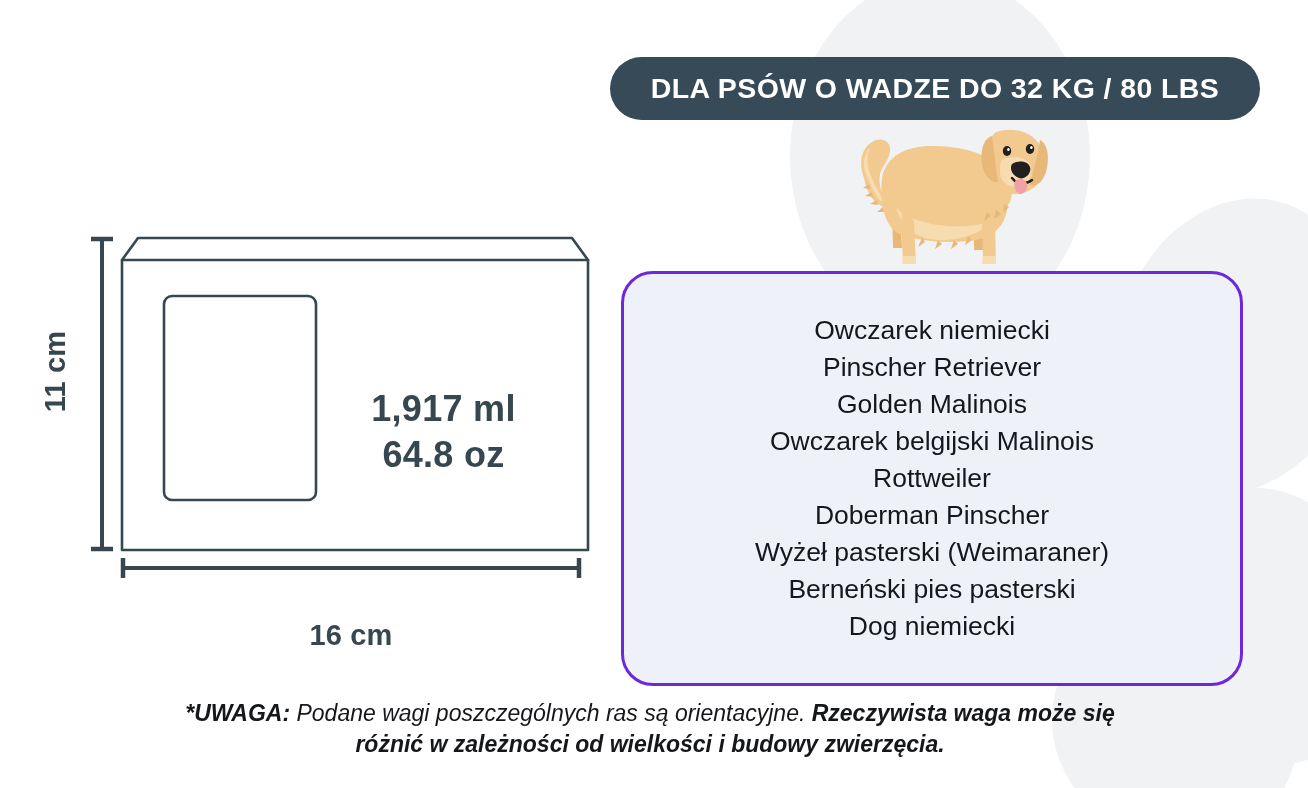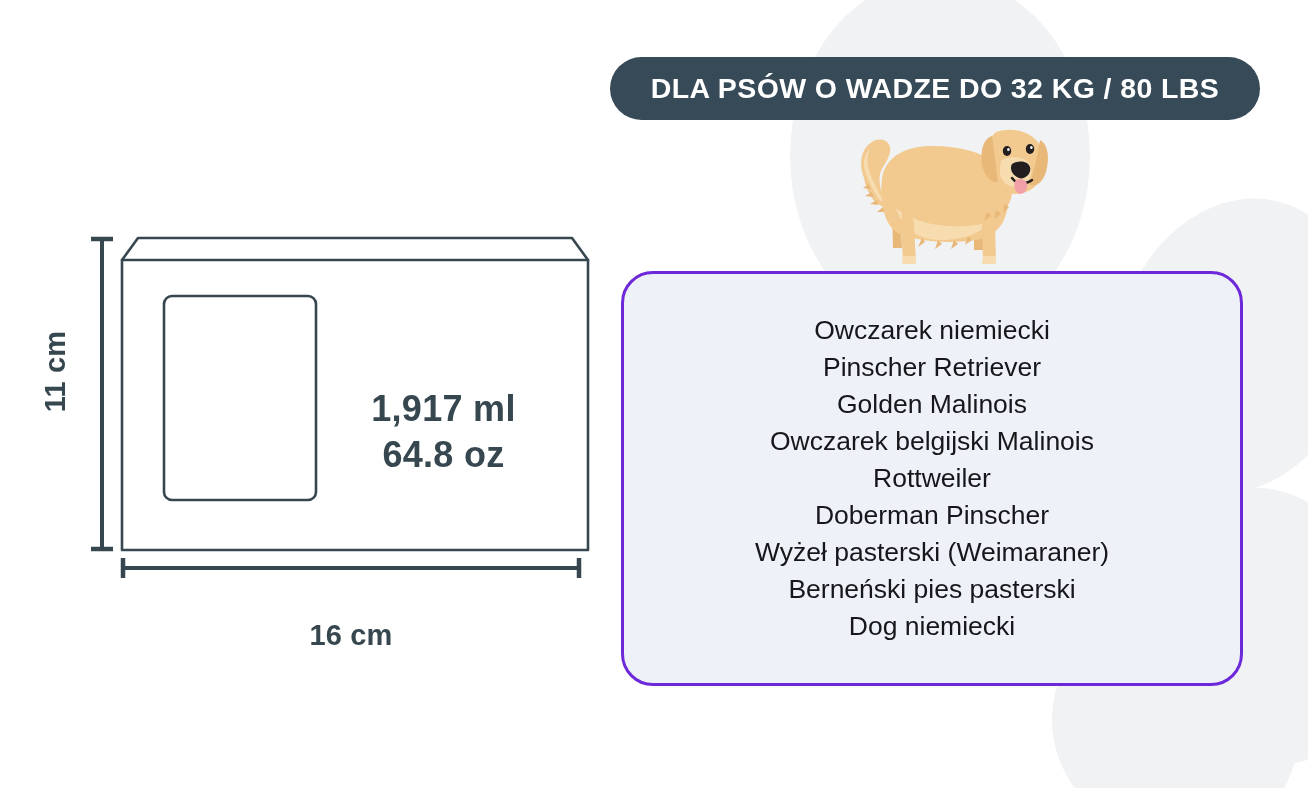--- a/index.html
+++ b/index.html
@@ -290,14 +290,17 @@
     <div class="breed-item">Pinscher Retriever</div>
     <div class="breed-item">Golden Malinois</div>
     <div class="breed-item">Owczarek belgijski Malinois</div>
     <div class="breed-item">Rottweiler</div>
     <div class="breed-item">Doberman Pinscher</div>
     <div class="breed-item">Wyżeł pasterski (Weimaraner)</div>
     <div class="breed-item">Berneński pies pasterski</div>
     <div class="breed-item">Dog niemiecki</div>
   </div>
 
+  <div class="footnote">
+    <b>*UWAGA:</b><span> Podane wagi poszczególnych ras są orientacyjne. </span><b>Rzeczywista waga może się różnić w zależności od wielkości i budowy zwierzęcia.</b>
+  </div>
 
 </div>
 
 </body></html>

